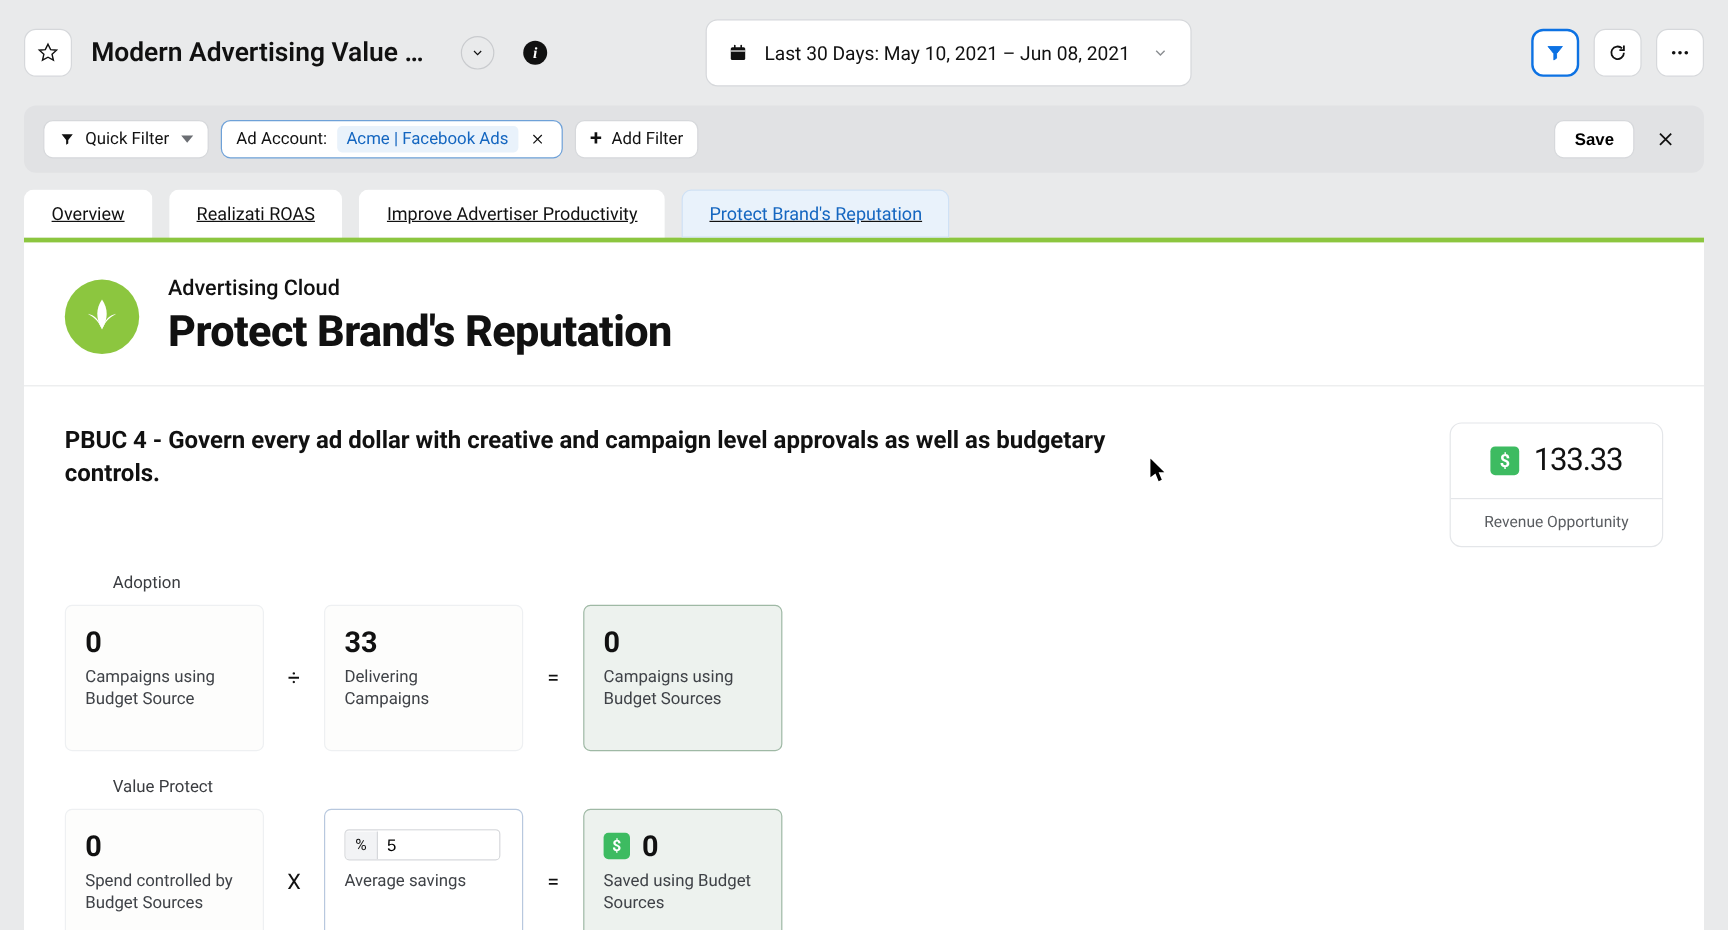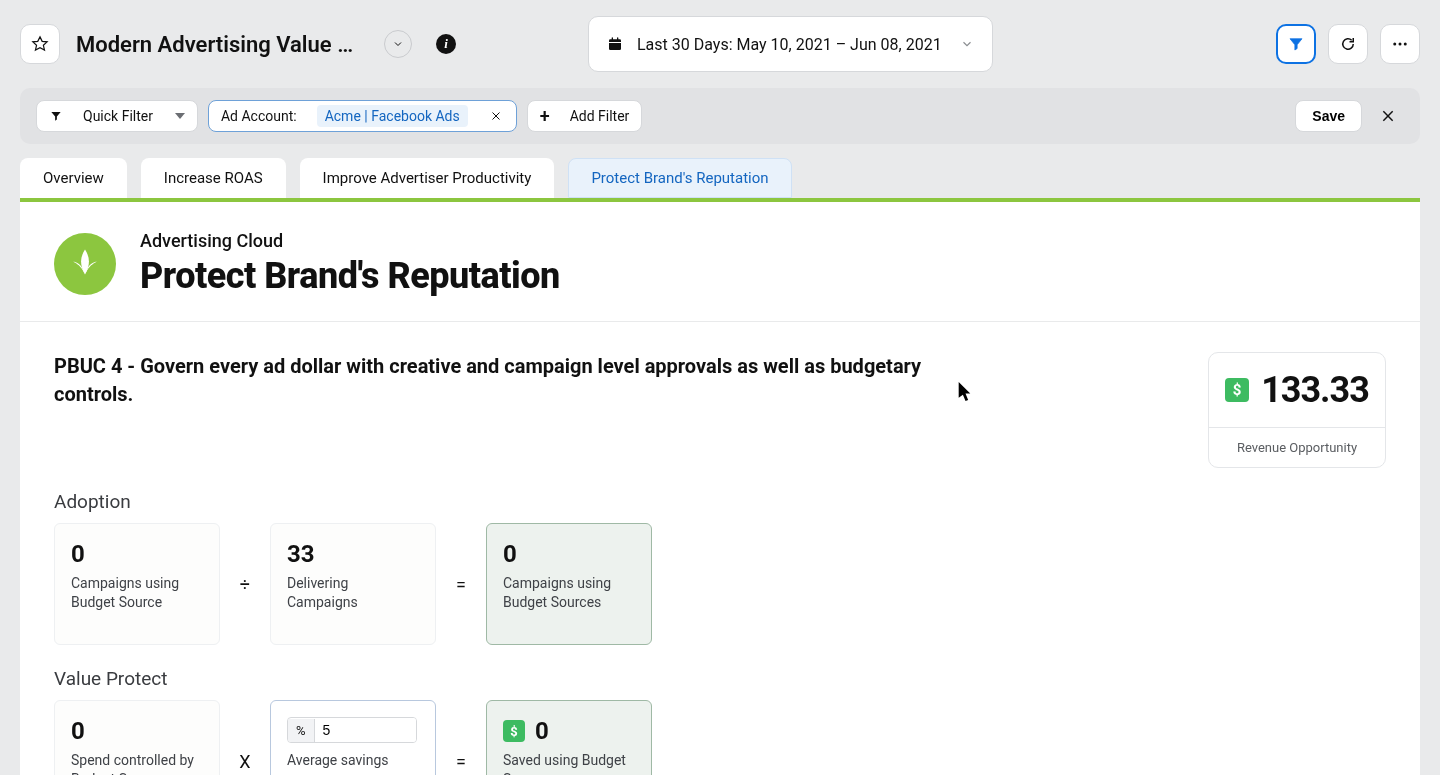--- a/index.html
+++ b/index.html
@@ -18,56 +18,56 @@
 .date-pill .cal-icon { width:16px; height:16px; }
 .date-pill span { font-size:16px; color:#111;}
 .date-pill .chev { margin-left:4px; }
 
 .topbar .spacer { flex:1; }
 .icon-btn.active { border:2px solid #0d72e3; background:#fff;}
 .icon-btn.active svg path { stroke:#0d72e3; fill:#0d72e3;}
 
 
 .filterbar { margin:0 20px; background:#e1e2e4; border-radius:10px; padding:12px 16px; display:flex; align-items:center; gap:10px;}
-.chip { background:#fff; border:1px solid #d6d8db; border-radius:8px; height:32px; display:flex; align-items:center; padding:0 12px; font-size:14px; gap:20px; cursor:pointer;}
+.chip { background:#fff; border:1px solid #d6d8db; border-radius:8px; height:32px; display:flex; align-items:center; padding:0 12px; font-size:14px; gap:8px; cursor:pointer;}
 .chip .tri-down { width:0; height:0; border-left:5px solid transparent; border-right:5px solid transparent; border-top:6px solid #6b6e73; margin-left:2px;}
 .chip.adacct { border:1.5px solid #6ea1d8; }
 .chip.adacct .label { color:#111; }
 .chip.adacct .token { background:#e9f2fb; color:#1466c0; padding:3px 8px; border-radius:4px; font-size:14px;}
 .chip.adacct .xbtn { cursor:pointer; font-size:15px; color:#333; padding:0 2px;}
 .chip.add .plus { font-size:18px; font-weight:600; line-height:1; }
 .filterbar .spacer { flex:1; }
 .save-btn { background:#fff; border:1px solid #d6d8db; border-radius:8px; height:32px; padding:0 16px; font-size:14px; font-weight:600; cursor:pointer;}
 .close-x { cursor:pointer; padding:4px 8px;}
 
 
-.tabs-row { margin:14px 20px 0 20px; display:flex; gap:14px; align-items:flex-start;}
+.tabs-row { margin:14px 20px 0 20px; display:flex; gap:14px; align-items:flex-start;text-decoration:underline;}
 .tab { background:#fff; border-radius:8px 8px 0 0; padding:10px 22px; font-size:15px; color:#111; cursor:pointer; border:1px solid transparent;}
 .tab.active { background:#e9f2fb; color:#1466c0; border:1px solid #cfe1f5;}
 
 
 .panel { margin:0 20px 0 20px; background:#fff; border-top:4px solid #8cc63f; min-height:600px; }
 .panel-head { display:flex; align-items:center; gap:24px; padding:28px 34px 24px 34px;}
 .big-logo { width:62px; height:62px; border-radius:50%; background:#8cc63f; display:flex; align-items:center; justify-content:center;}
 .panel-head .heads h4 { font-size:18px; font-weight:500; color:#111; margin-bottom:4px;}
 .panel-head .heads h1 { font-size:36px; font-weight:800; letter-spacing:-0.5px;}
 
 .divider { height:1px; background:#e9eaeb; margin:0;}
 
 .body { padding:30px 34px; position:relative; }
 .pbuc-row { display:flex; align-items:flex-start; justify-content:space-between; gap:30px;}
 .pbuc-row h3 { font-size:20px; font-weight:700; line-height:1.4; max-width:920px;}
 .rev-card { border:1px solid #e4e6e9; border-radius:10px; width:178px; text-align:center; overflow:hidden; flex-shrink:0;}
 .rev-top { display:flex; align-items:center; justify-content:center; gap:12px; padding:16px 14px; }
 .badge-green { width:24px; height:24px; border-radius:4px; background:#3dbb61; color:#fff; font-weight:700; font-size:15px; display:flex; align-items:center; justify-content:center;}
-.rev-val { font-size:36px; font-weight:700; letter-spacing:-1px;}
+.rev-val { font-size:26px; font-weight:400; letter-spacing:-1px;}
 .rev-bot { border-top:1px solid #e4e6e9; padding:12px; font-size:13px; color:#5a5d61;}
 
 .sub-h { font-size:17px; font-weight:700; margin-top:36px;}
-.sect-label { font-size:19px; color:#3a3c40; margin-top:22px; margin-bottom:10px;}
+.sect-label { font-size:14px; color:#3a3c40; margin-top:22px; margin-bottom:10px;margin-left:40px;}
 
 .metric-row { display:flex; align-items:stretch; gap:18px;}
 .metric-card { width:166px; min-height:122px; border:1px solid #eef0f2; background:#fdfdfc; border-radius:6px; padding:16px 16px;}
 .metric-card .num { font-size:24px; font-weight:700; margin-bottom:6px;}
 .metric-card .lbl { font-size:14px; color:#3f4247; line-height:1.35;}
 .metric-card.result { background:#edf2ee; border:1.5px solid #9fb9a5;}
 .op { display:flex; align-items:center; justify-content:center; font-size:18px; color:#111; width:14px;}
 
 .metric-card.editable { border:1.5px solid #b8c8de; background:#fff;}
 .pct-wrap { display:flex; align-items:center; border:1px solid #d6d8db; border-radius:4px; overflow:hidden; width:130px; margin-bottom:8px;}
@@ -162,21 +162,21 @@
   <button class="save-btn">Save</button>
   <span class="close-x">
     <svg width="16" height="16" viewBox="0 0 24 24">
         <path d="M5 5l14 14M19 5L5 19" stroke="#111" stroke-width="2.2"></path>
       </svg>
   </span>
 </div>
 
 <div class="tabs-row">
   <div class="tab">Overview</div>
-  <div class="tab">Increase ROAS</div>
+  <div class="tab">Realizati ROAS</div>
   <div class="tab">Improve Advertiser Productivity</div>
   <div class="tab active">Protect Brand's Reputation</div>
 </div>
 
 <div class="panel">
   <div class="panel-head">
     <div class="big-logo">
       <svg width="42" height="42" viewBox="0 0 64 64">
         <path d="M32 10 C24 22 24 34 32 48 C40 34 40 22 32 10 Z" fill="#fff"></path>
         <path d="M14 28 C20 32 26 34 32 48 C28 34 22 30 14 28 Z" fill="#fff"></path>

